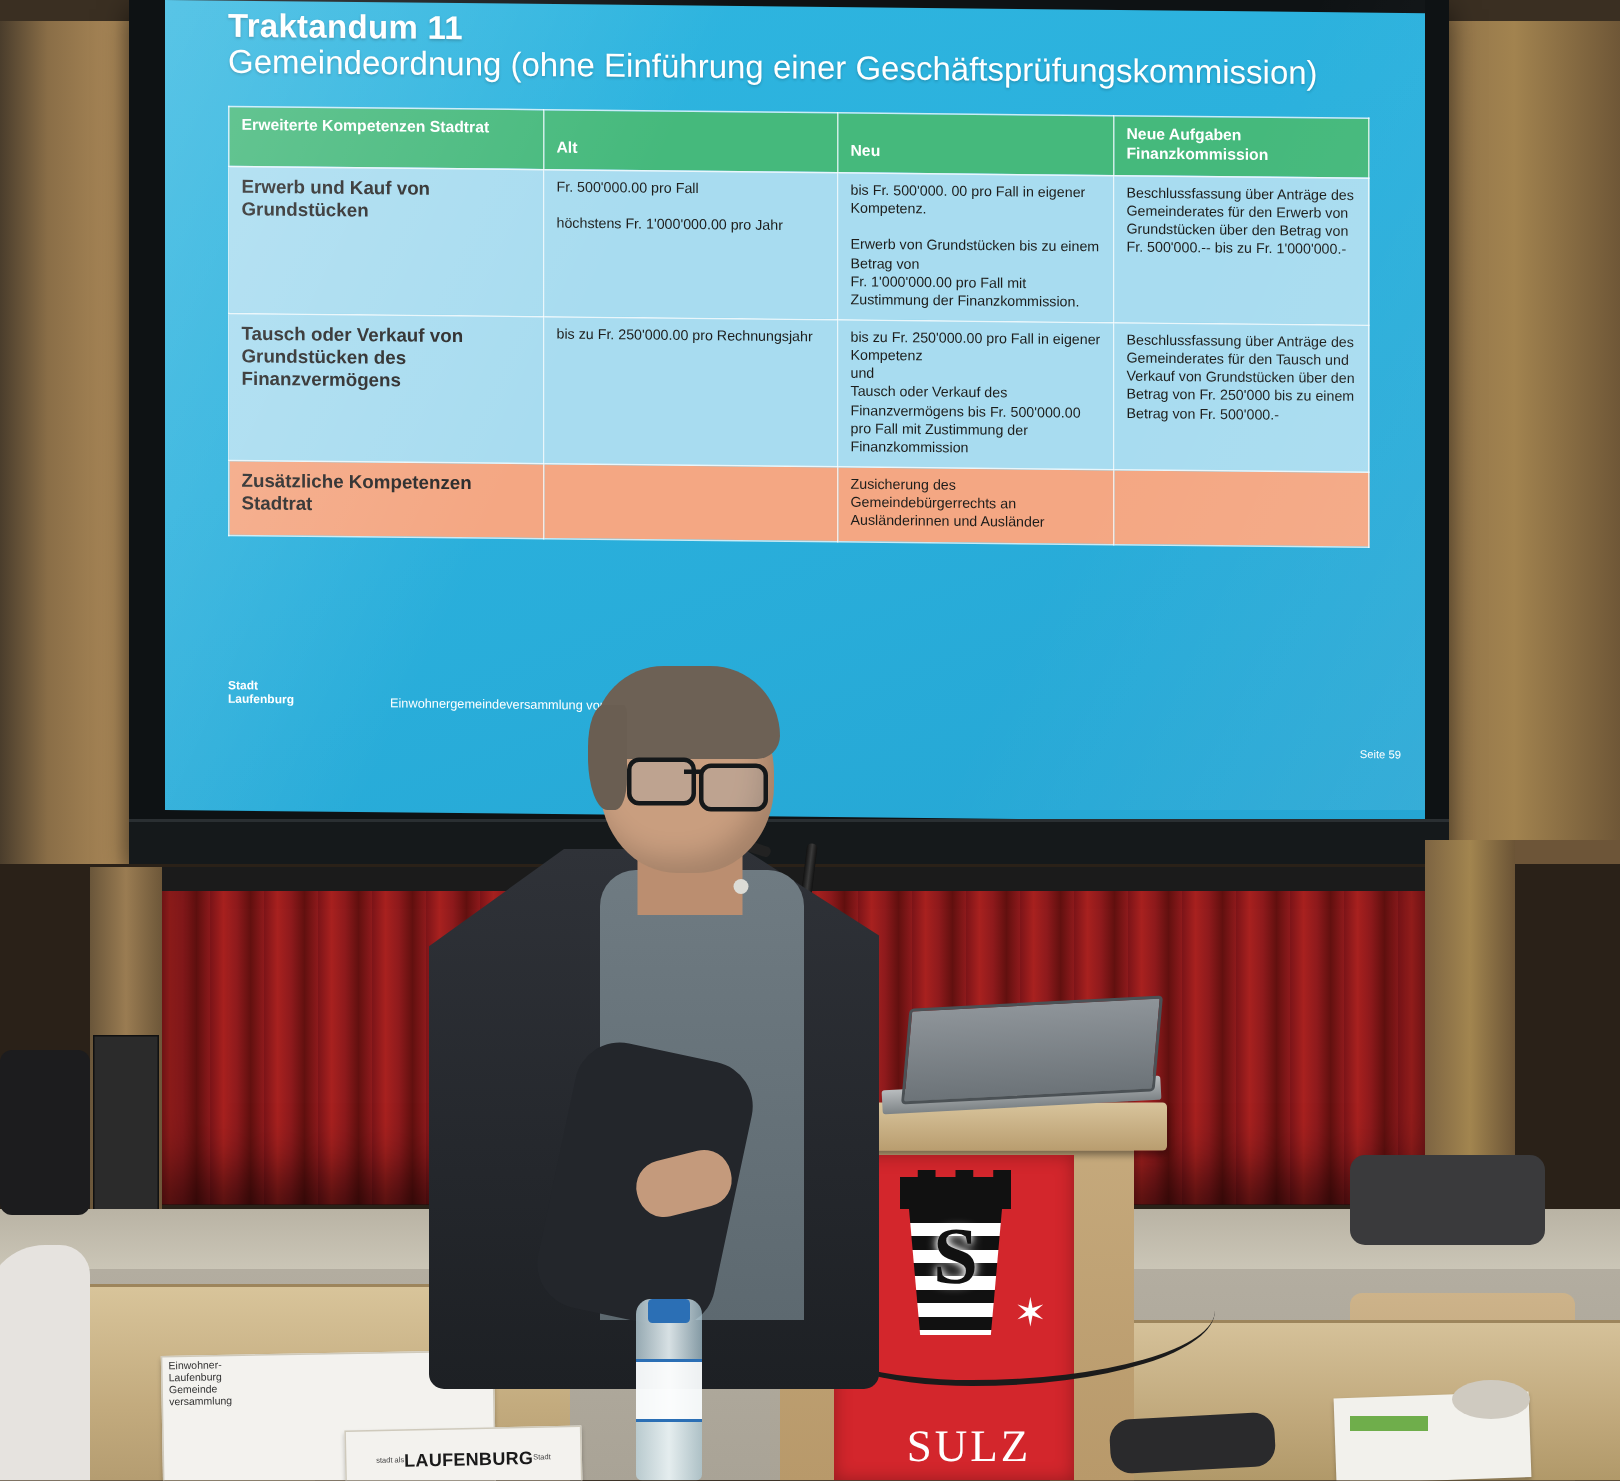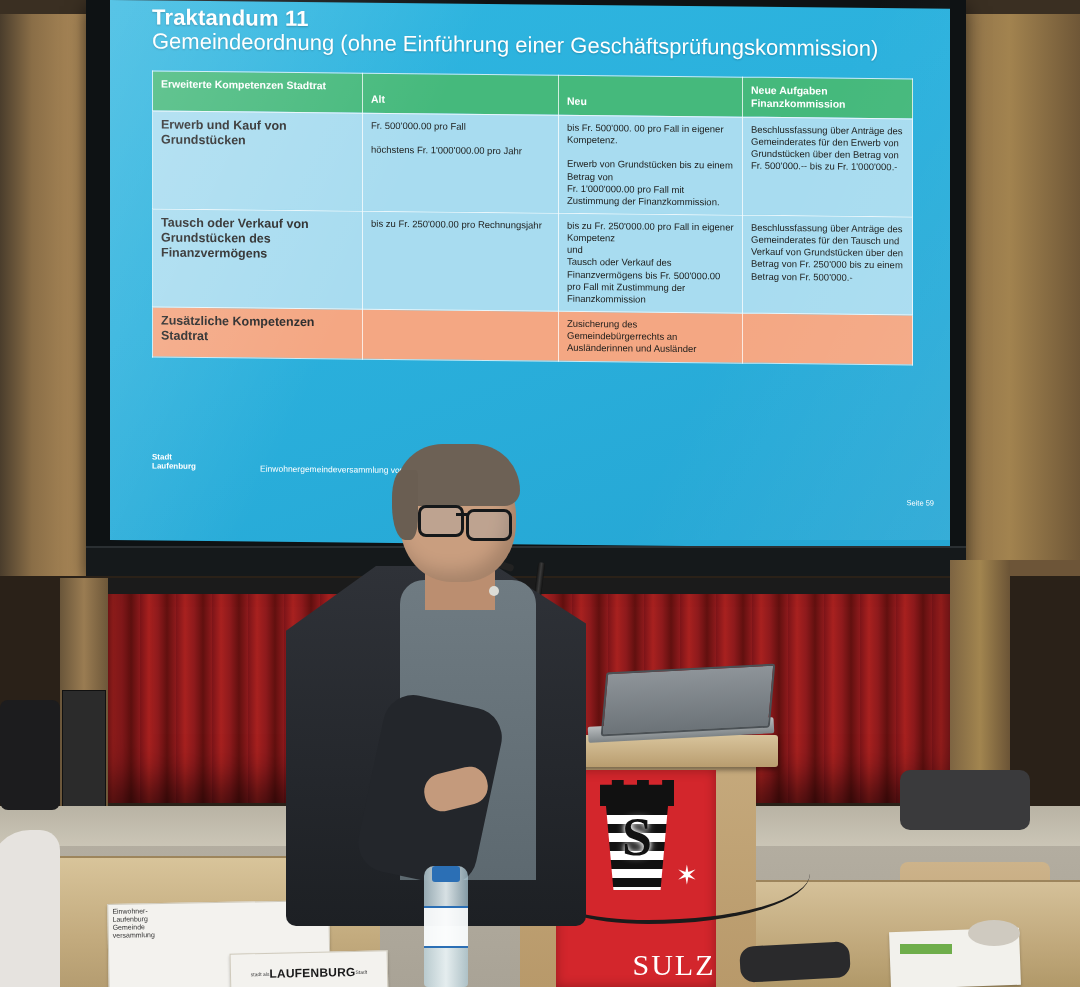--- a/index.html
+++ b/index.html
@@ -331,21 +331,20 @@
   .lectern-word {
     position: absolute;
     left: 556px; top: 948px;
     width: 180px;
     text-align: center;
     font-family: "Liberation Serif", serif;
     font-size: 30px;
     letter-spacing: 2px;
     color: #ffffff;
     font-weight: 500;
-    padding-left: 28px;
   }
 
   
   .laptop-screen {
     position: absolute;
     left: 604px; top: 668px;
     width: 164px; height: 60px;
     background: linear-gradient(180deg,#8e9499,#6c7378);
     transform: skewX(-8deg) rotate(-3deg);
     border-radius: 3px;

